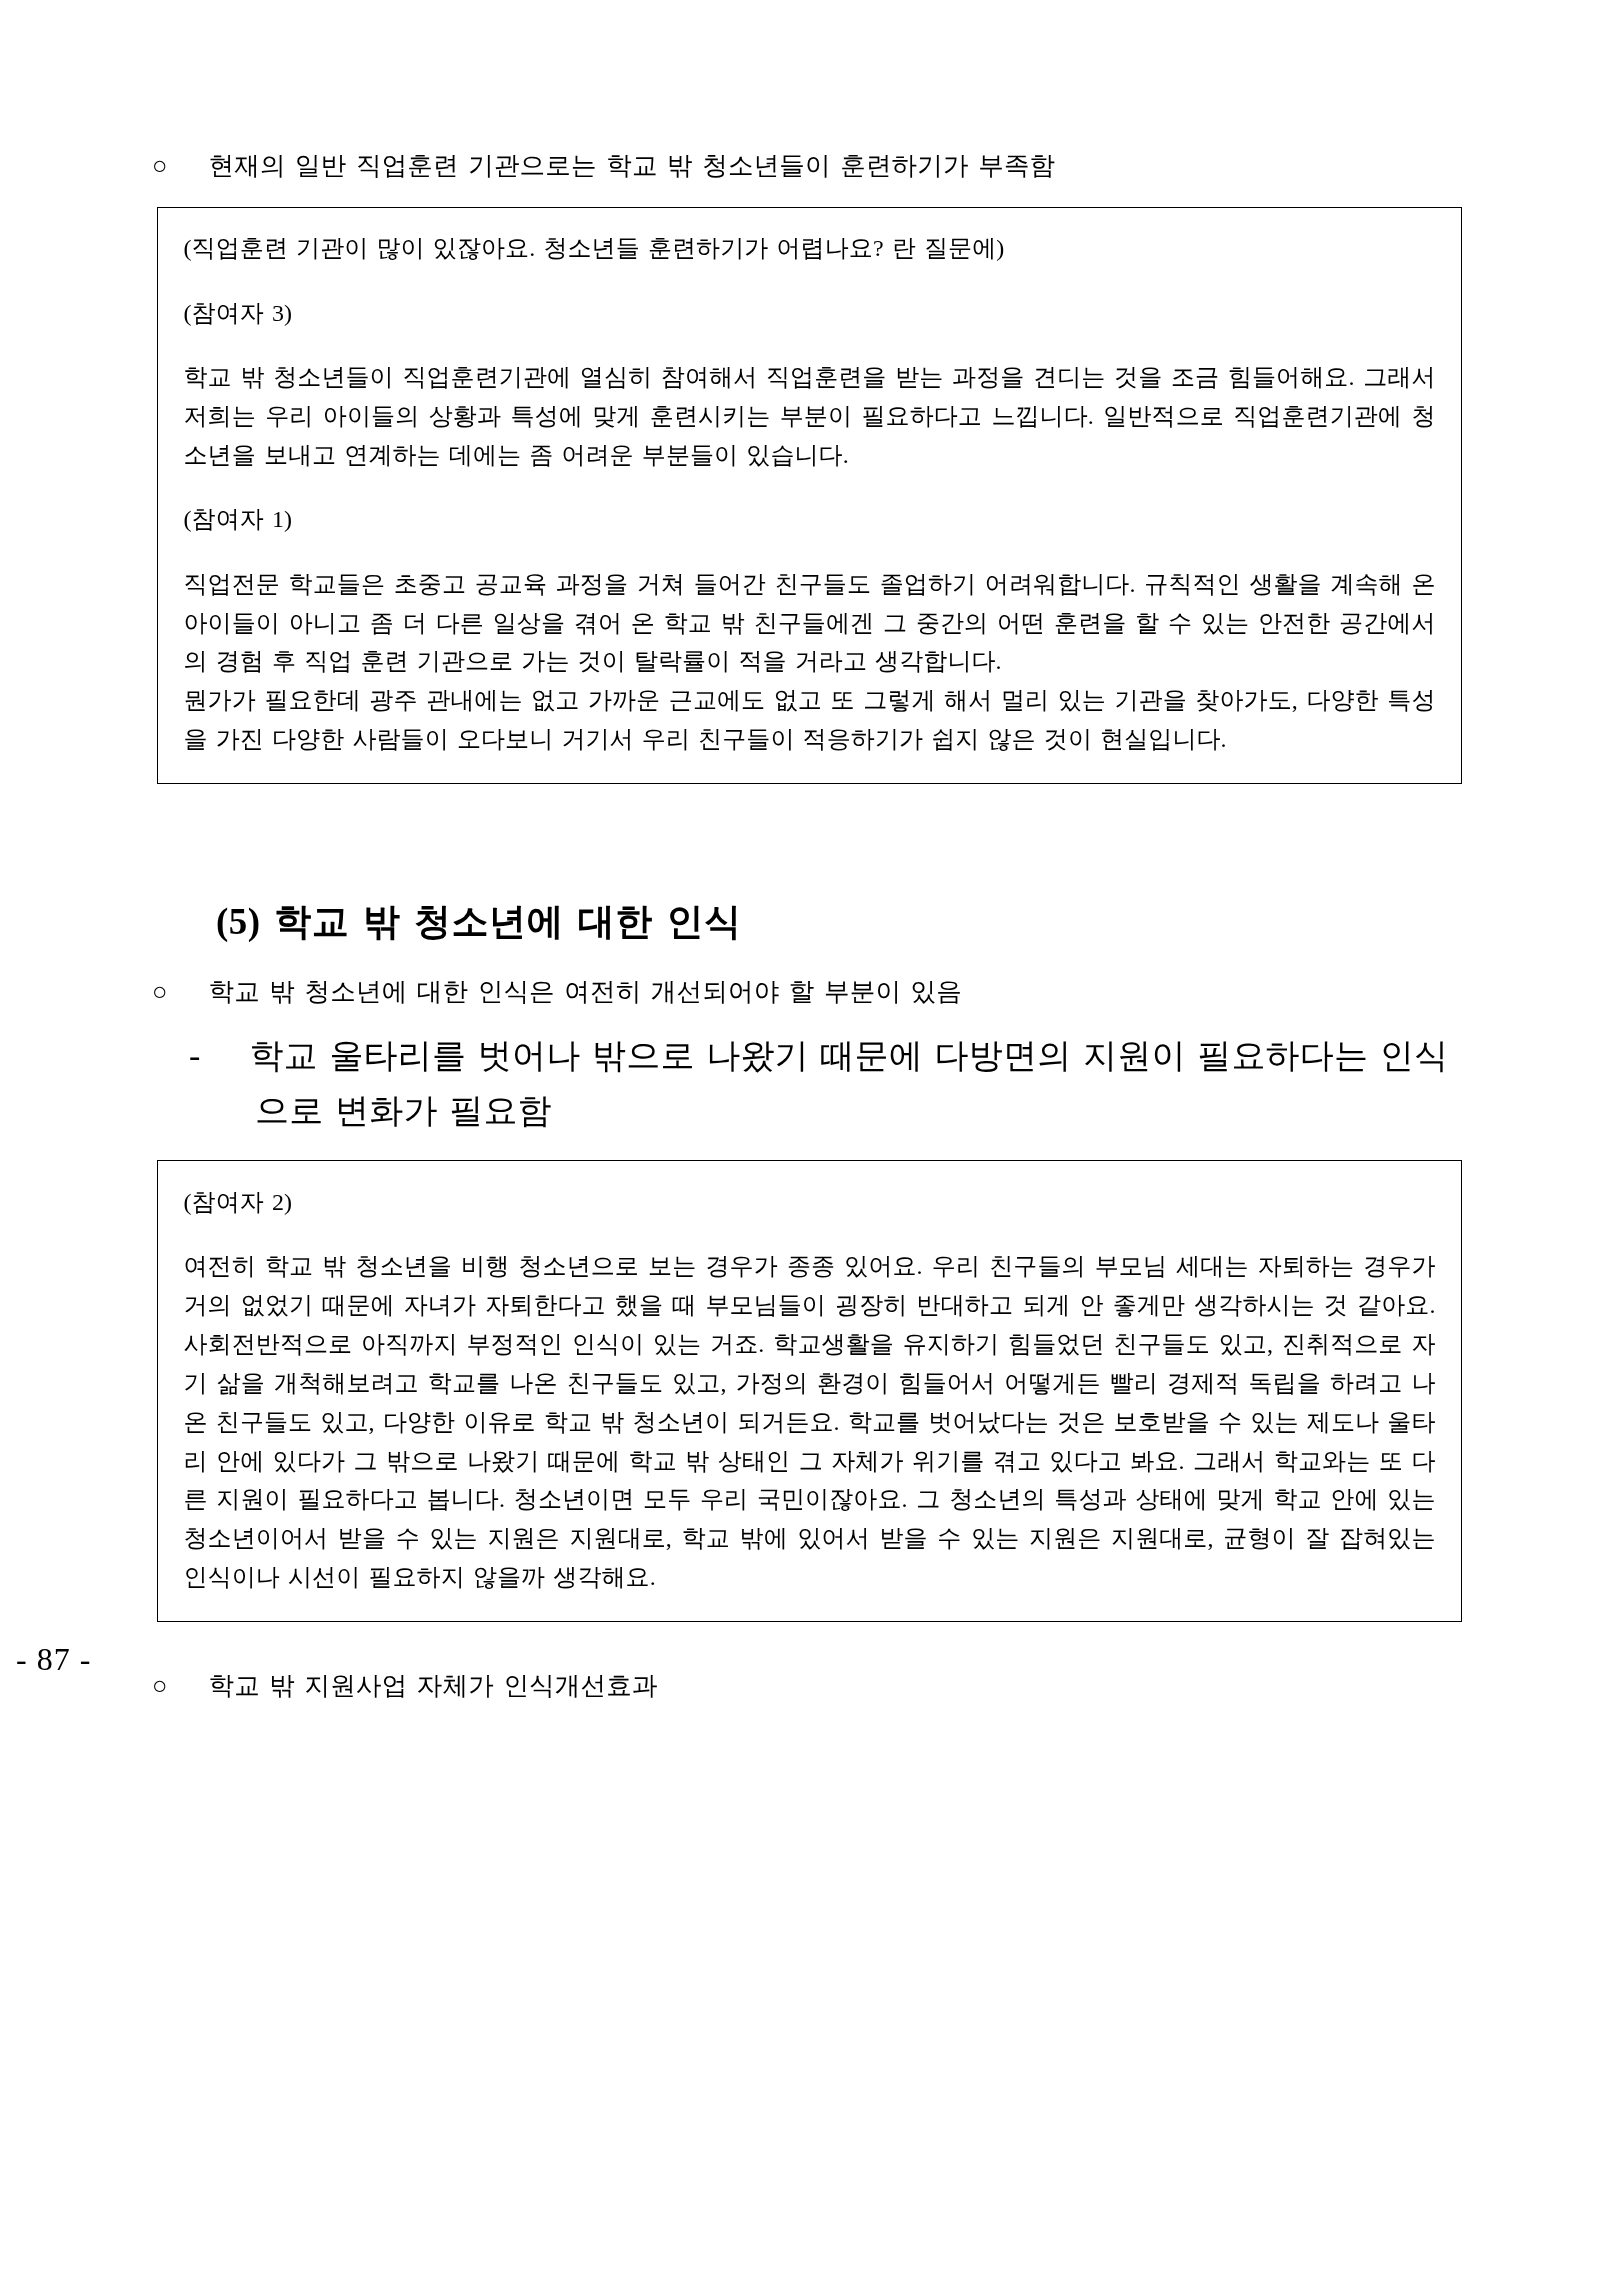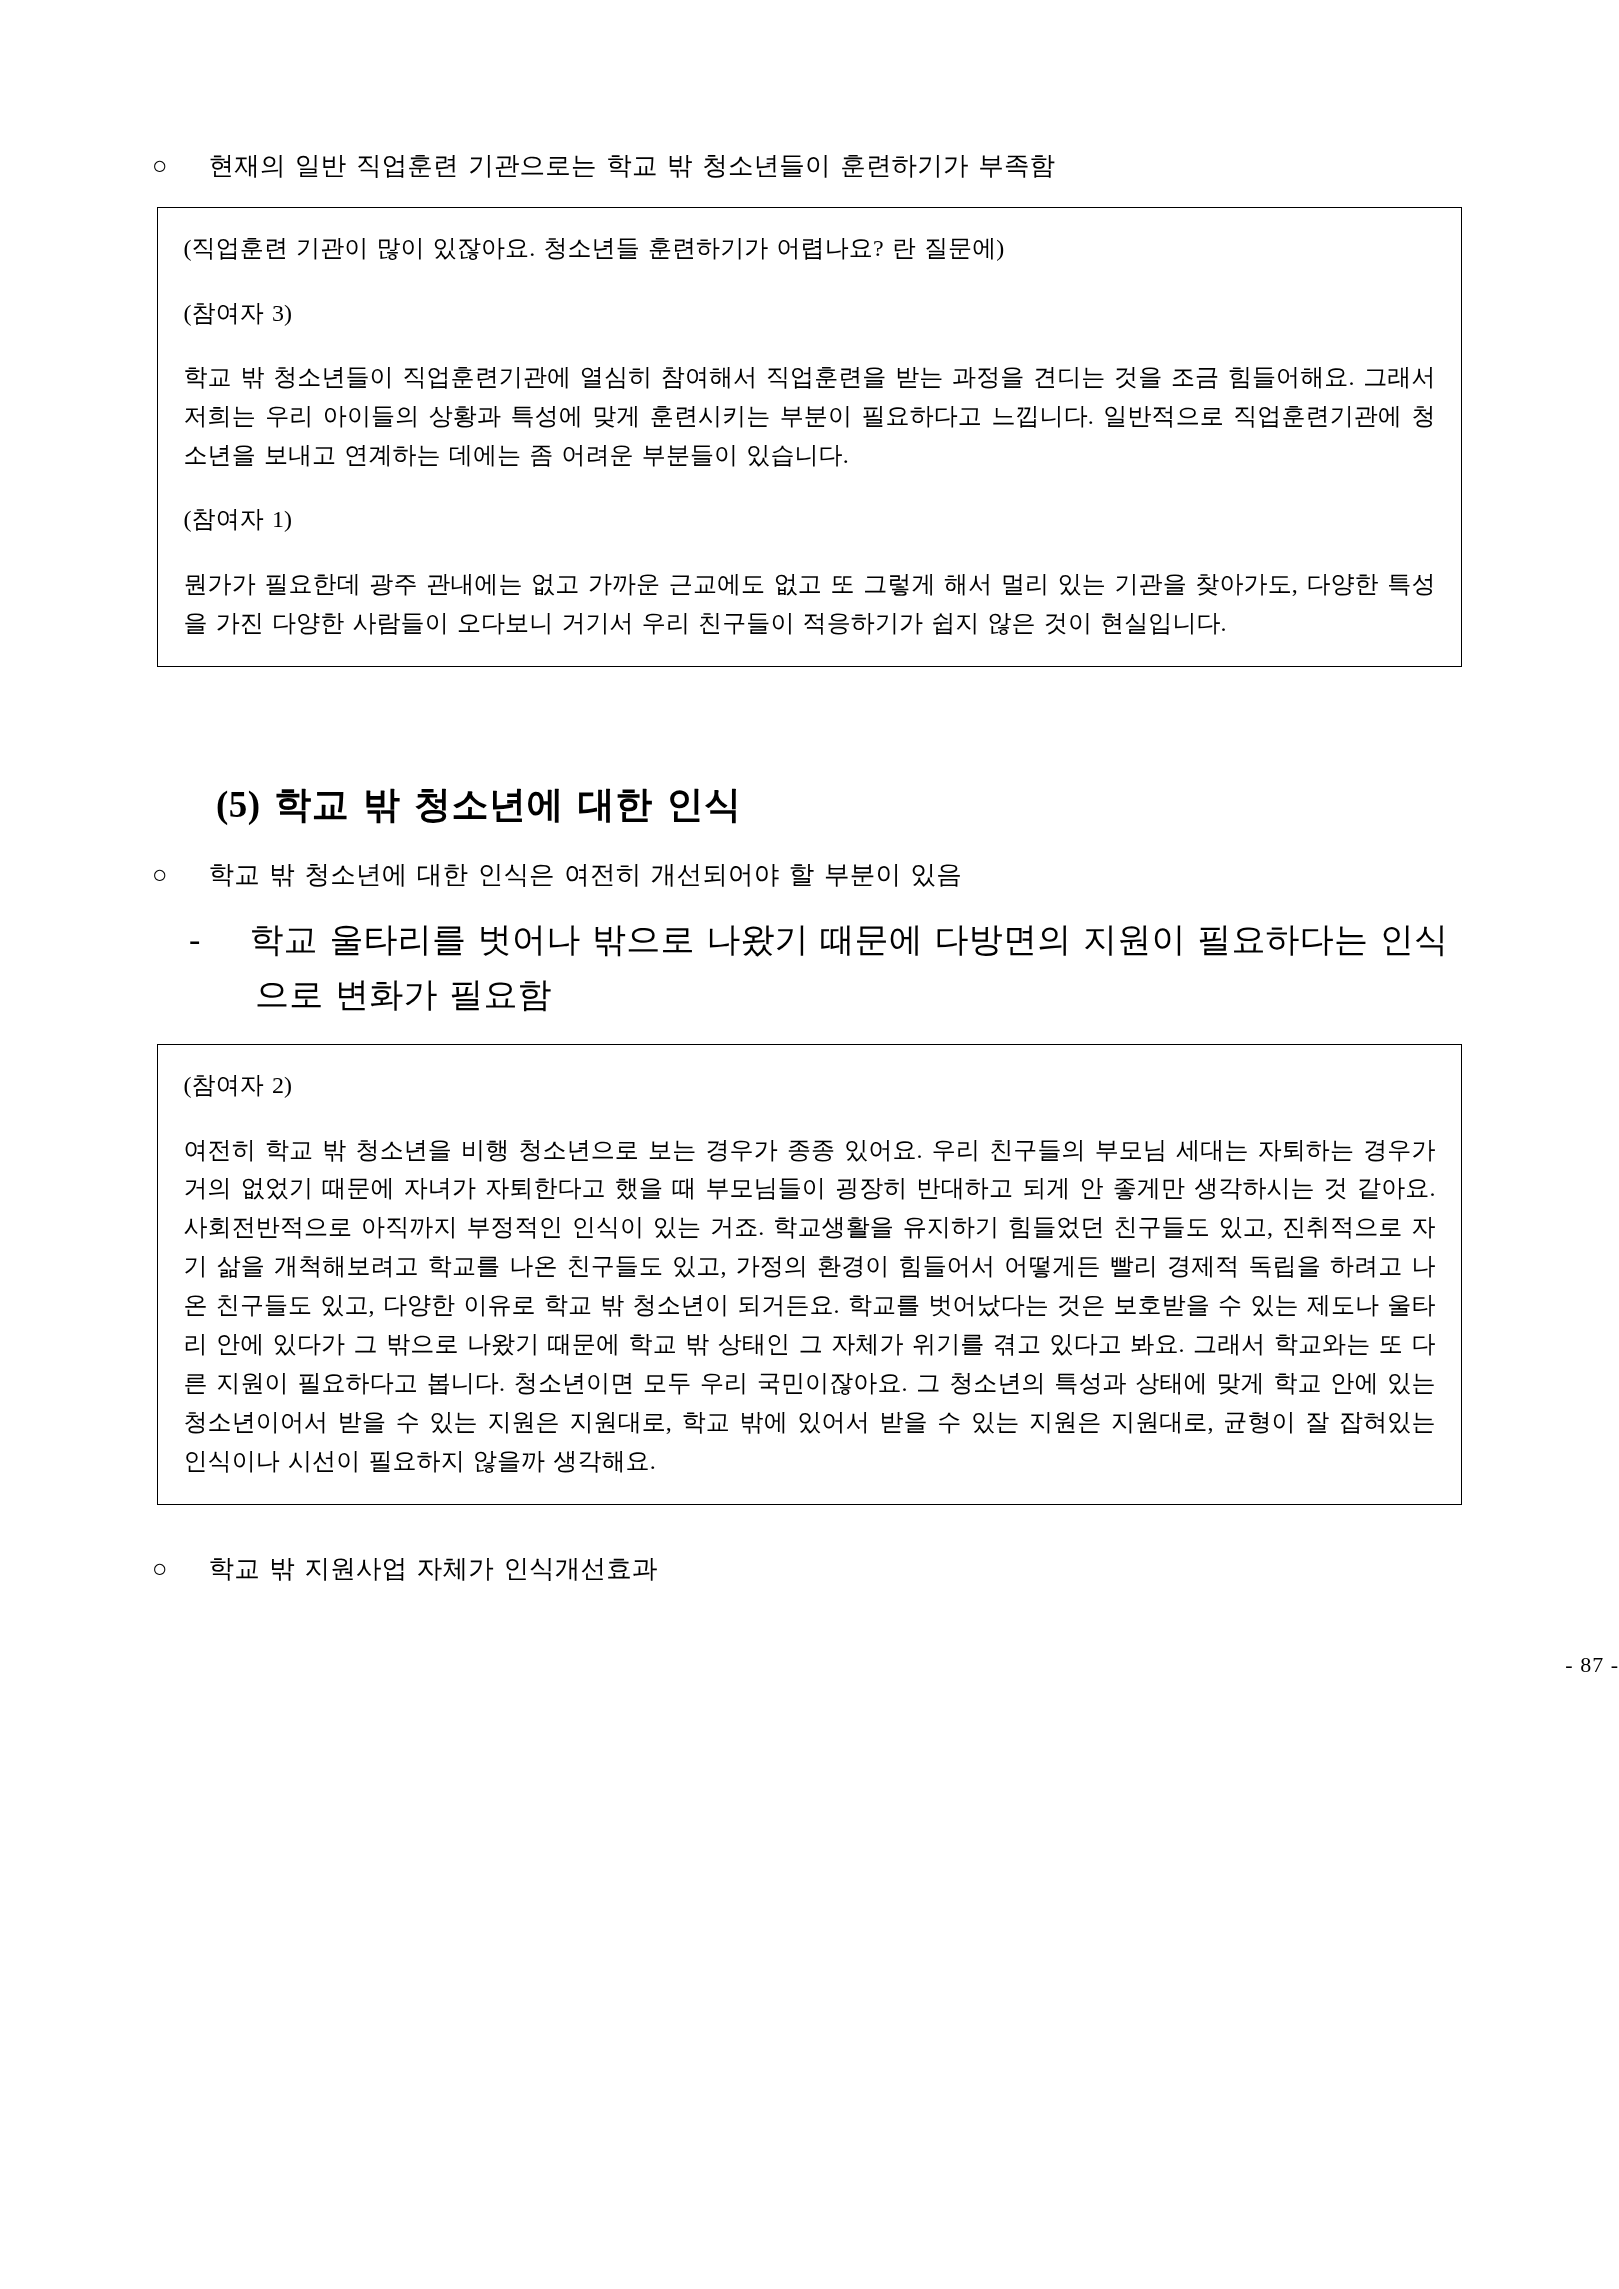--- a/index.html
+++ b/index.html
@@ -76,40 +76,41 @@
     letter-spacing: 0.5px;
     word-spacing: 3.9px;
   }
   .spacer-lg { height: 33px; }
   .spacer-md { height: 19.6px; }
   .page-number {
     position: absolute;
     left: 0;
     right: 0;
     bottom: 102px;
-    text-align: right;
-    font-size: 22px;
+    text-align: left;
+    font-size: 32px;
     letter-spacing: 1px;
     margin-left: 16px;
   }
 </style>
 </head>
 <body>
 
 <div class="page">
 
   <p class="bullet-circle">
     <span class="mk">○</span><span>현재의 일반 직업훈련 기관으로는 학교 밖 청소년들이 훈련하기가 부족함</span>
   </p>
 
   <div class="quote-box">
     <p>(직업훈련 기관이 많이 있잖아요. 청소년들 훈련하기가 어렵나요? 란 질문에)</p>
     <p>(참여자 3)</p>
     <p>학교 밖 청소년들이 직업훈련기관에 열심히 참여해서 직업훈련을 받는 과정을 견디는 것을 조금 힘들어해요. 그래서 저희는 우리 아이들의 상황과 특성에 맞게 훈련시키는 부분이 필요하다고 느낍니다. 일반적으로 직업훈련기관에 청소년을 보내고 연계하는 데에는 좀 어려운 부분들이 있습니다.</p>
     <p>(참여자 1)</p>
+    <p class="tight">직업전문 학교들은 초중고 공교육 과정을 거쳐 들어간 친구들도 졸업하기 어려워합니다. 규칙적인 생활을 계속해 온 아이들이 아니고 좀 더 다른 일상을 겪어 온 학교 밖 친구들에겐 그 중간의 어떤 훈련을 할 수 있는 안전한 공간에서의 경험 후 직업 훈련 기관으로 가는 것이 탈락률이 적을 거라고 생각합니다.</p>
     <p>뭔가가 필요한데 광주 관내에는 없고 가까운 근교에도 없고 또 그렇게 해서 멀리 있는 기관을 찾아가도, 다양한 특성을 가진 다양한 사람들이 오다보니 거기서 우리 친구들이 적응하기가 쉽지 않은 것이 현실입니다.</p>
   </div>
 
   <div class="spacer-lg"></div>
 
   <h2 class="section-head">(5) 학교 밖 청소년에 대한 인식</h2>
 
   <p class="bullet-circle">
     <span class="mk">○</span><span>학교 밖 청소년에 대한 인식은 여전히 개선되어야 할 부분이 있음</span>
   </p>

